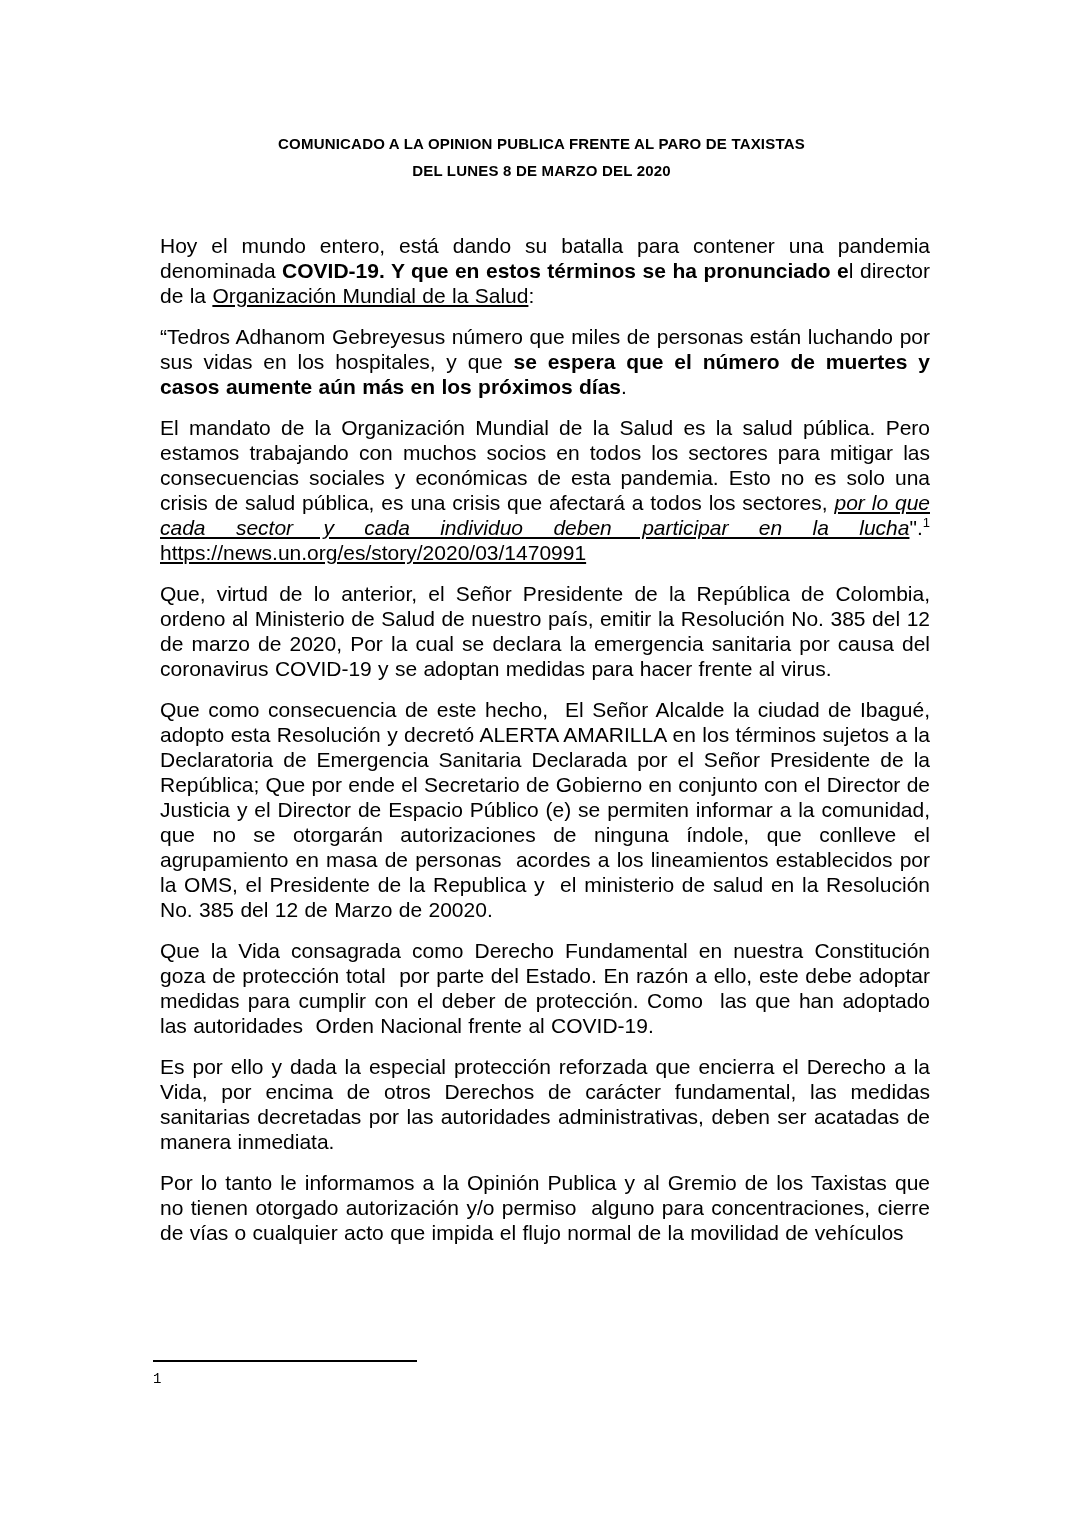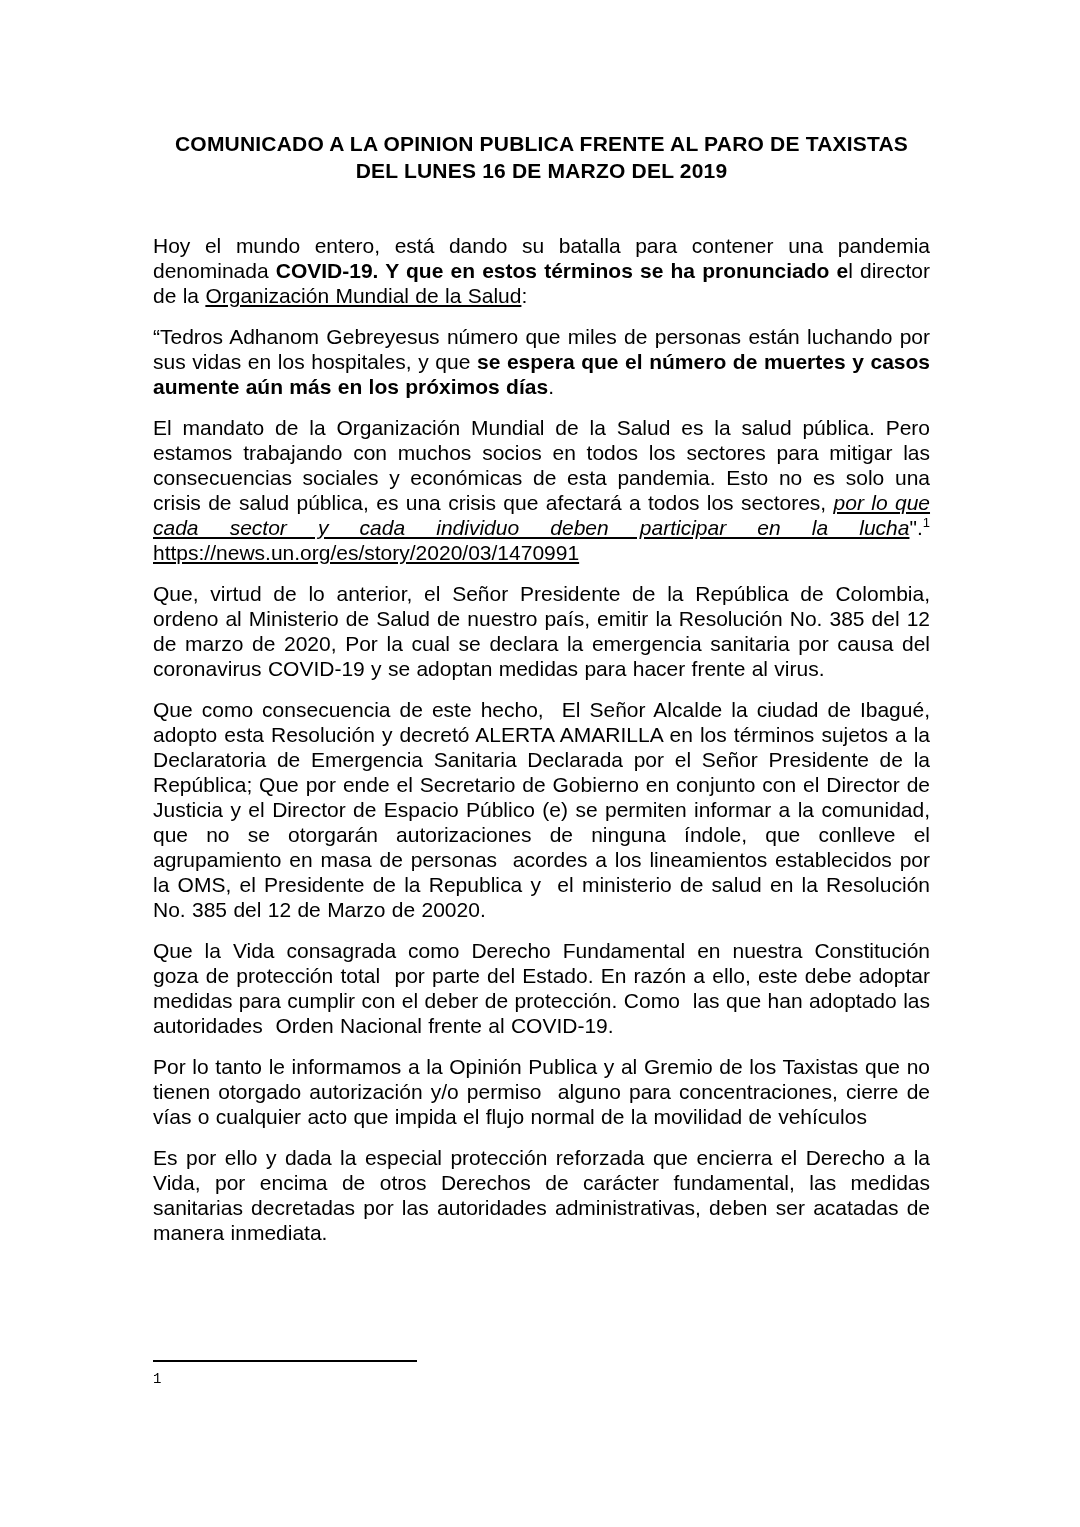--- a/index.html
+++ b/index.html
@@ -13,32 +13,32 @@
     font-family: "Liberation Sans", sans-serif;
     overflow: hidden;
   }
   .content {
     position: absolute;
     left: 153px;
     top: 130px;
     width: 777px;
   }
   .title {
-    font-size: 21px;
+    font-size: 15px;
     line-height: 27px;
     font-weight: bold;
     text-align: center;
     margin-bottom: 49px;
     letter-spacing: 0.2px;
   }
   .para {
     font-size: 21px;
     line-height: 25px;
     text-align: justify;
-    margin: 0 0 16px 0;
+    margin: 0 0 16px 7px;
     word-spacing: 0.5px;
   }
   .seg-b  { font-weight: bold; }
   .seg-u  { text-decoration: underline; }
   .seg-iu { font-style: italic; text-decoration: underline; }
   .seg-sup {
     vertical-align: super;
     font-size: 13px;
     line-height: 0;
   }
@@ -59,30 +59,30 @@
     margin-top: 10px;
   }
 </style>
 </head>
 <body>
 
 <div class="page">
   <div class="content">
     <h1 class="title" id="title">
         <div>COMUNICADO A LA OPINION PUBLICA FRENTE AL PARO DE TAXISTAS</div>
-        <div>DEL LUNES 16 DE MARZO DEL 2019</div>
+        <div>DEL LUNES 8 DE MARZO DEL 2020</div>
       </h1>
     <div id="paragraphs">
         <p class="para"><span>Hoy el mundo entero, está dando su batalla para contener una pandemia denominada </span><span class="seg-b">COVID-19. Y que en estos términos se ha pronunciado e</span><span>l director de la </span><span class="seg-u">Organización Mundial de la Salud</span><span>:</span></p>
         <p class="para"><span>“Tedros Adhanom Gebreyesus número que miles de personas están luchando por sus vidas en los hospitales, y que </span><span class="seg-b">se espera que el número de muertes y casos aumente aún más en los próximos días</span><span>.</span></p>
         <p class="para"><span>El mandato de la Organización Mundial de la Salud es la salud pública. Pero estamos trabajando con muchos socios en todos los sectores para mitigar las consecuencias sociales y económicas de esta pandemia. Esto no es solo una crisis de salud pública, es una crisis que afectará a todos los sectores, </span><span class="seg-iu">por lo que cada sector y cada individuo deben participar en la lucha</span><span>".</span><span class="seg-sup">1</span><span> </span><span class="seg-u">https://news.un.org/es/story/2020/03/1470991</span></p>
         <p class="para"><span>Que, virtud de lo anterior, el Señor Presidente de la República de Colombia, ordeno al Ministerio de Salud de nuestro país, emitir la Resolución No. 385 del 12 de marzo de 2020, Por la cual se declara la emergencia sanitaria por causa del coronavirus COVID-19 y se adoptan medidas para hacer frente al virus.</span></p>
         <p class="para"><span>Que como consecuencia de este hecho,&nbsp; El Señor Alcalde la ciudad de Ibagué, adopto esta Resolución y decretó ALERTA AMARILLA en los términos sujetos a la Declaratoria de Emergencia Sanitaria Declarada por el Señor Presidente de la República; Que por ende el Secretario de Gobierno en conjunto con el Director de Justicia y el Director de Espacio Público (e) se permiten informar a la comunidad, que no se otorgarán autorizaciones de ninguna índole, que conlleve el agrupamiento en masa de personas&nbsp; acordes a los lineamientos establecidos por la OMS, el Presidente de la Republica y&nbsp; el ministerio de salud en la Resolución No. 385 del 12 de Marzo de 20020.</span></p>
         <p class="para"><span>Que la Vida consagrada como Derecho Fundamental en nuestra Constitución goza de protección total&nbsp; por parte del Estado. En razón a ello, este debe adoptar medidas para cumplir con el deber de protección. Como&nbsp; las que han adoptado las autoridades&nbsp; Orden Nacional frente al COVID-19.</span></p>
+        <p class="para"><span>Es por ello y dada la especial protección reforzada que encierra el Derecho a la Vida, por encima de otros Derechos de carácter fundamental, las medidas sanitarias decretadas por las autoridades administrativas, deben ser acatadas de manera inmediata.</span></p>
         <p class="para"><span>Por lo tanto le informamos a la Opinión Publica y al Gremio de los Taxistas que no tienen otorgado autorización y/o permiso&nbsp; alguno para concentraciones, cierre de vías o cualquier acto que impida el flujo normal de la movilidad de vehículos</span></p>
-        <p class="para"><span>Es por ello y dada la especial protección reforzada que encierra el Derecho a la Vida, por encima de otros Derechos de carácter fundamental, las medidas sanitarias decretadas por las autoridades administrativas, deben ser acatadas de manera inmediata.</span></p>
       </div>
   </div>
   <div class="footnote">
     <div class="footnote-sep"></div>
     <div class="footnote-marker">1</div>
   </div>
 </div>
 
 </body></html>

